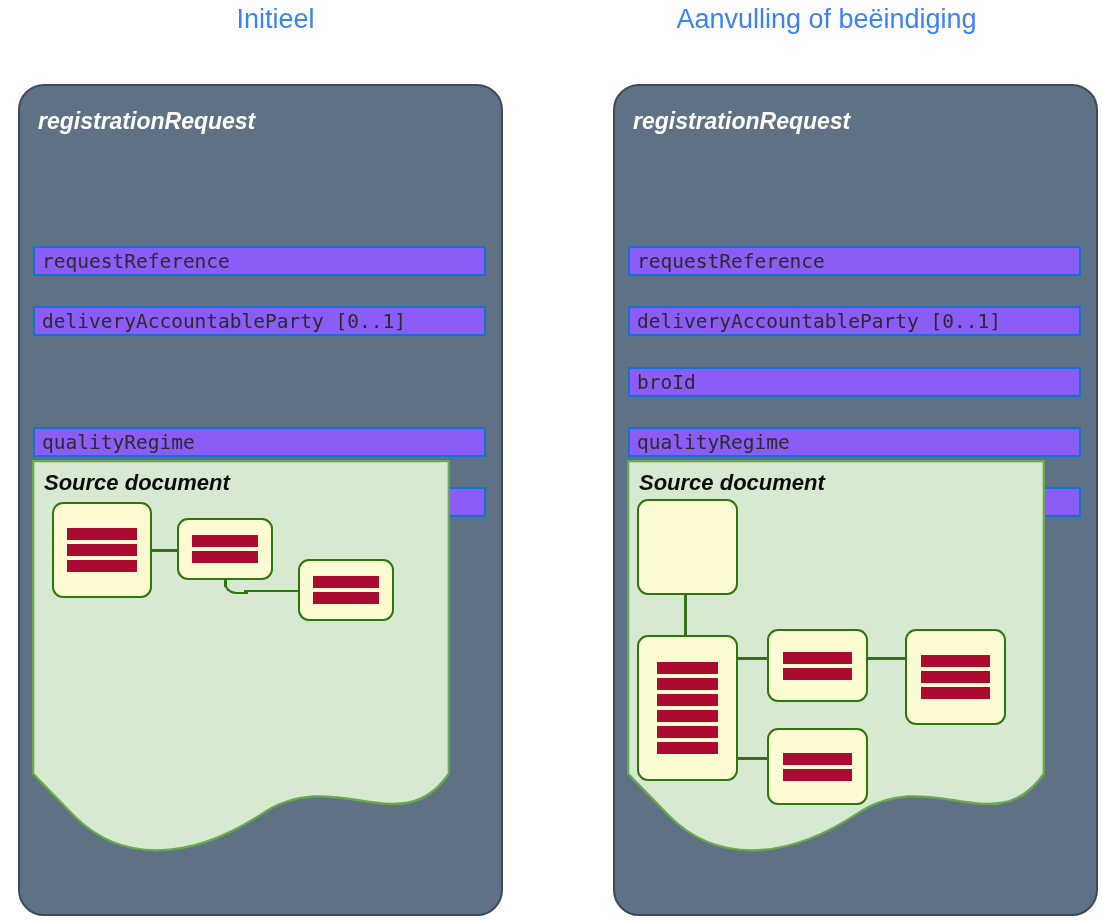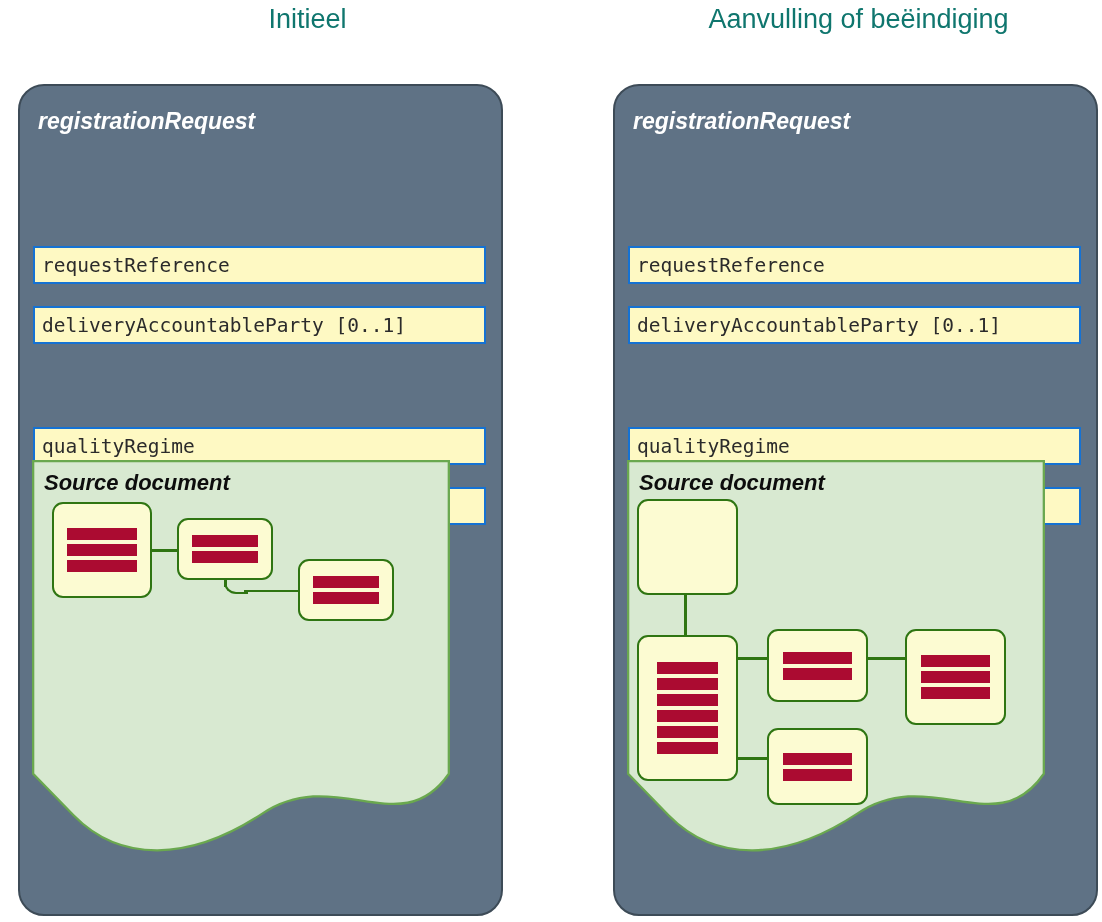--- a/index.html
+++ b/index.html
@@ -22,24 +22,23 @@
   .panel-wrap.left  { left: 0;   width: 551px; }
   .panel-wrap.right { left: 551px; width: 551px; }
 
   .panel-title {
     position: absolute;
     top: 4px;
     left: 0;
     width: 100%;
     text-align: center;
     font-size: 27px;
-    color: #0f766e;
-    font-family: "Liberation Sans", sans-serif;
-    white-space: nowrap;
-    padding-left: 32px;
+    color: #3b82f6;
+    font-family: "Liberation Sans", sans-serif;
+    white-space: nowrap;
   }
 
   .card {
     position: absolute;
     top: 84px;
     width: 485px;
     height: 832px;
     background: #5f7285;
     border: 2px solid #3d4b57;
     border-radius: 26px;
@@ -58,22 +57,22 @@
     font-weight: bold;
     color: #ffffff;
     font-family: "Liberation Sans", sans-serif;
     white-space: nowrap;
   }
 
   .field {
     position: absolute;
     left: 13px;
     width: 453px;
-    height: 38px;
-    background: #fef9c3;
+    height: 30px;
+    background: #8b5cf6;
     border: 2px solid #1572d3;
     box-sizing: border-box;
     display: flex;
     align-items: center;
     padding-left: 7px;
     font-family: "DejaVu Sans Mono", monospace;
     font-size: 19.5px;
     color: #2b2b2b;
     white-space: nowrap;
   }
@@ -199,20 +198,21 @@
 <div class="panel-wrap right">
 
   <div class="panel-title">Aanvulling of beëindiging</div>
 
   <div class="card">
 
     <div class="card-title">registrationRequest</div>
 
     <div class="field" style="top:160px">requestReference</div>
     <div class="field" style="top:220px">deliveryAccountableParty [0..1]</div>
+    <div class="field" style="top:281px">broId</div>
     <div class="field" style="top:341px">qualityRegime</div>
     <div class="field" style="top:401px">underPrivilege [0..1]</div>
 
     <div class="srcdoc">
       <svg class="wavebox" viewBox="0 0 453 456" preserveAspectRatio="none">
         <path d="M1.25,1.25 L451.75,1.25 L451.75,340
                  C 400,415 330,330 250,383
                  C 170,436 95,436 45,385
                  L1.25,340 Z" fill="#d8e9d1" stroke="#6aa84f" stroke-width="2.5"></path>
       </svg>

